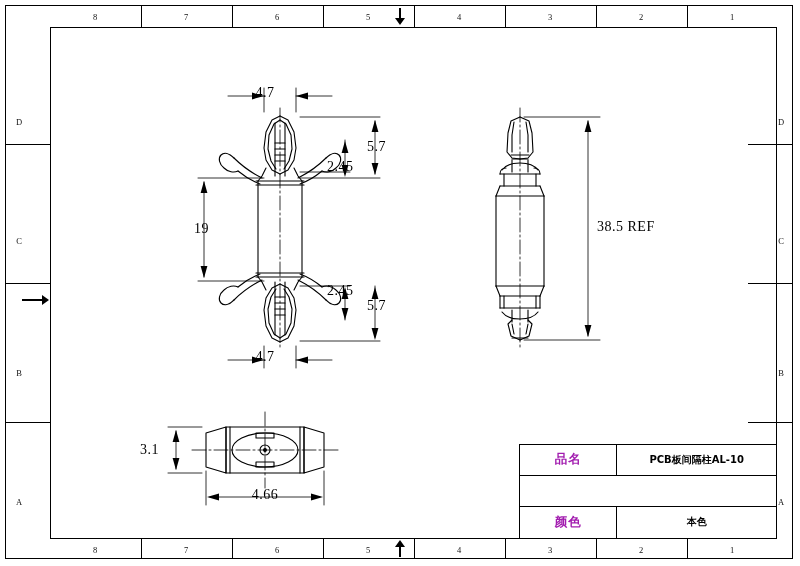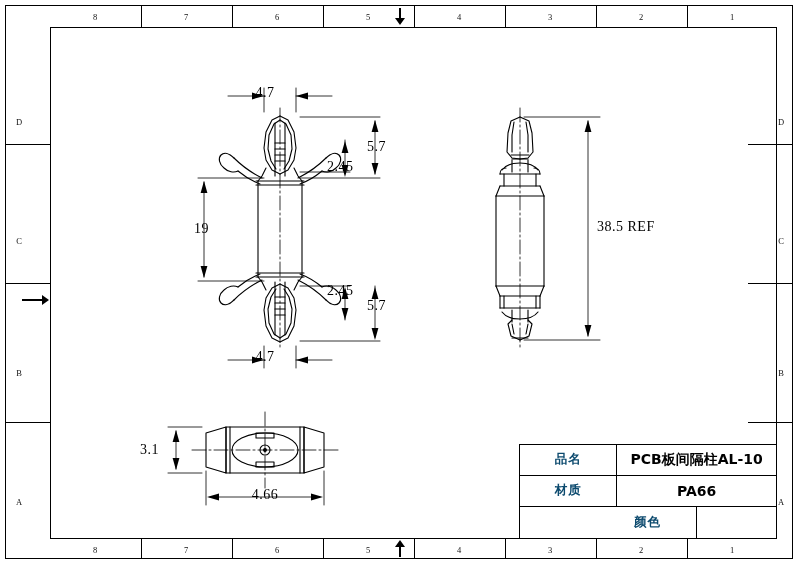--- a/index.html
+++ b/index.html
@@ -15,25 +15,25 @@
   .arrowT{position:absolute;width:0;height:0;border-left:5px solid transparent;border-right:5px solid transparent;}
   .arrowD{border-top:7px solid #000;}
   .arrowU{border-bottom:7px solid #000;}
   .arrowR{position:absolute;width:0;height:0;border-top:5px solid transparent;border-bottom:5px solid transparent;border-left:7px solid #000;}
   .stem{position:absolute;background:#000;}
 
   svg.draw{position:absolute;left:0;top:0;width:800px;height:566px;}
 
   .tb{position:absolute;left:519px;top:444px;width:258px;height:95px;border:1.3px solid #000;box-sizing:border-box;background:#fff;}
   .tb .row{display:flex;height:33.33%;box-sizing:border-box;border-bottom:1px solid #000;}
-  .tb .row:last-child{border-bottom:none;justify-content:center;}
+  .tb .row:last-child{border-bottom:none;}
   .tb .c1{width:38%;border-right:1.3px solid #000;display:flex;align-items:center;justify-content:center;box-sizing:border-box;}
   .tb .c2{flex:1;display:flex;align-items:center;justify-content:center;box-sizing:border-box;}
-  .tb .c1 span{font-size:12.5px;font-weight:bold;color:#0c4a6e;letter-spacing:1px;font-family:"DejaVu Sans",sans-serif;}
-  .tb .c2 span{font-size:14px;font-weight:bold;color:#000;font-family:"DejaVu Sans",sans-serif;}
+  .tb .c1 span{font-size:12.5px;font-weight:bold;color:#a21caf;letter-spacing:1px;font-family:"DejaVu Sans",sans-serif;}
+  .tb .c2 span{font-size:10px;font-weight:bold;color:#000;font-family:"DejaVu Sans",sans-serif;}
 
   .dim{position:absolute;font-size:14px;color:#000;white-space:nowrap;font-family:"Liberation Serif",serif;letter-spacing:.5px;}
 </style>
 </head>
 <body>
 
 <div id="sheet">
 
   <div class="outer-border"></div>
   <div class="inner-frame"></div>
@@ -324,27 +324,24 @@
   <div class="tb">
     <div class="row">
       <div class="c1">
           <span>品名</span>
         </div>
       <div class="c2">
           <span>PCB板间隔柱AL-10</span>
         </div>
     </div>
     <div class="row">
-      <div class="c1">
-          <span>材质</span>
-        </div>
-      <div class="c2">
-          <span>PA66</span>
-        </div>
     </div>
     <div class="row">
       <div class="c1">
           <span>颜色</span>
         </div>
+      <div class="c2">
+          <span>本色</span>
+        </div>
     </div>
   </div>
 
 </div>
 
 </body></html>

